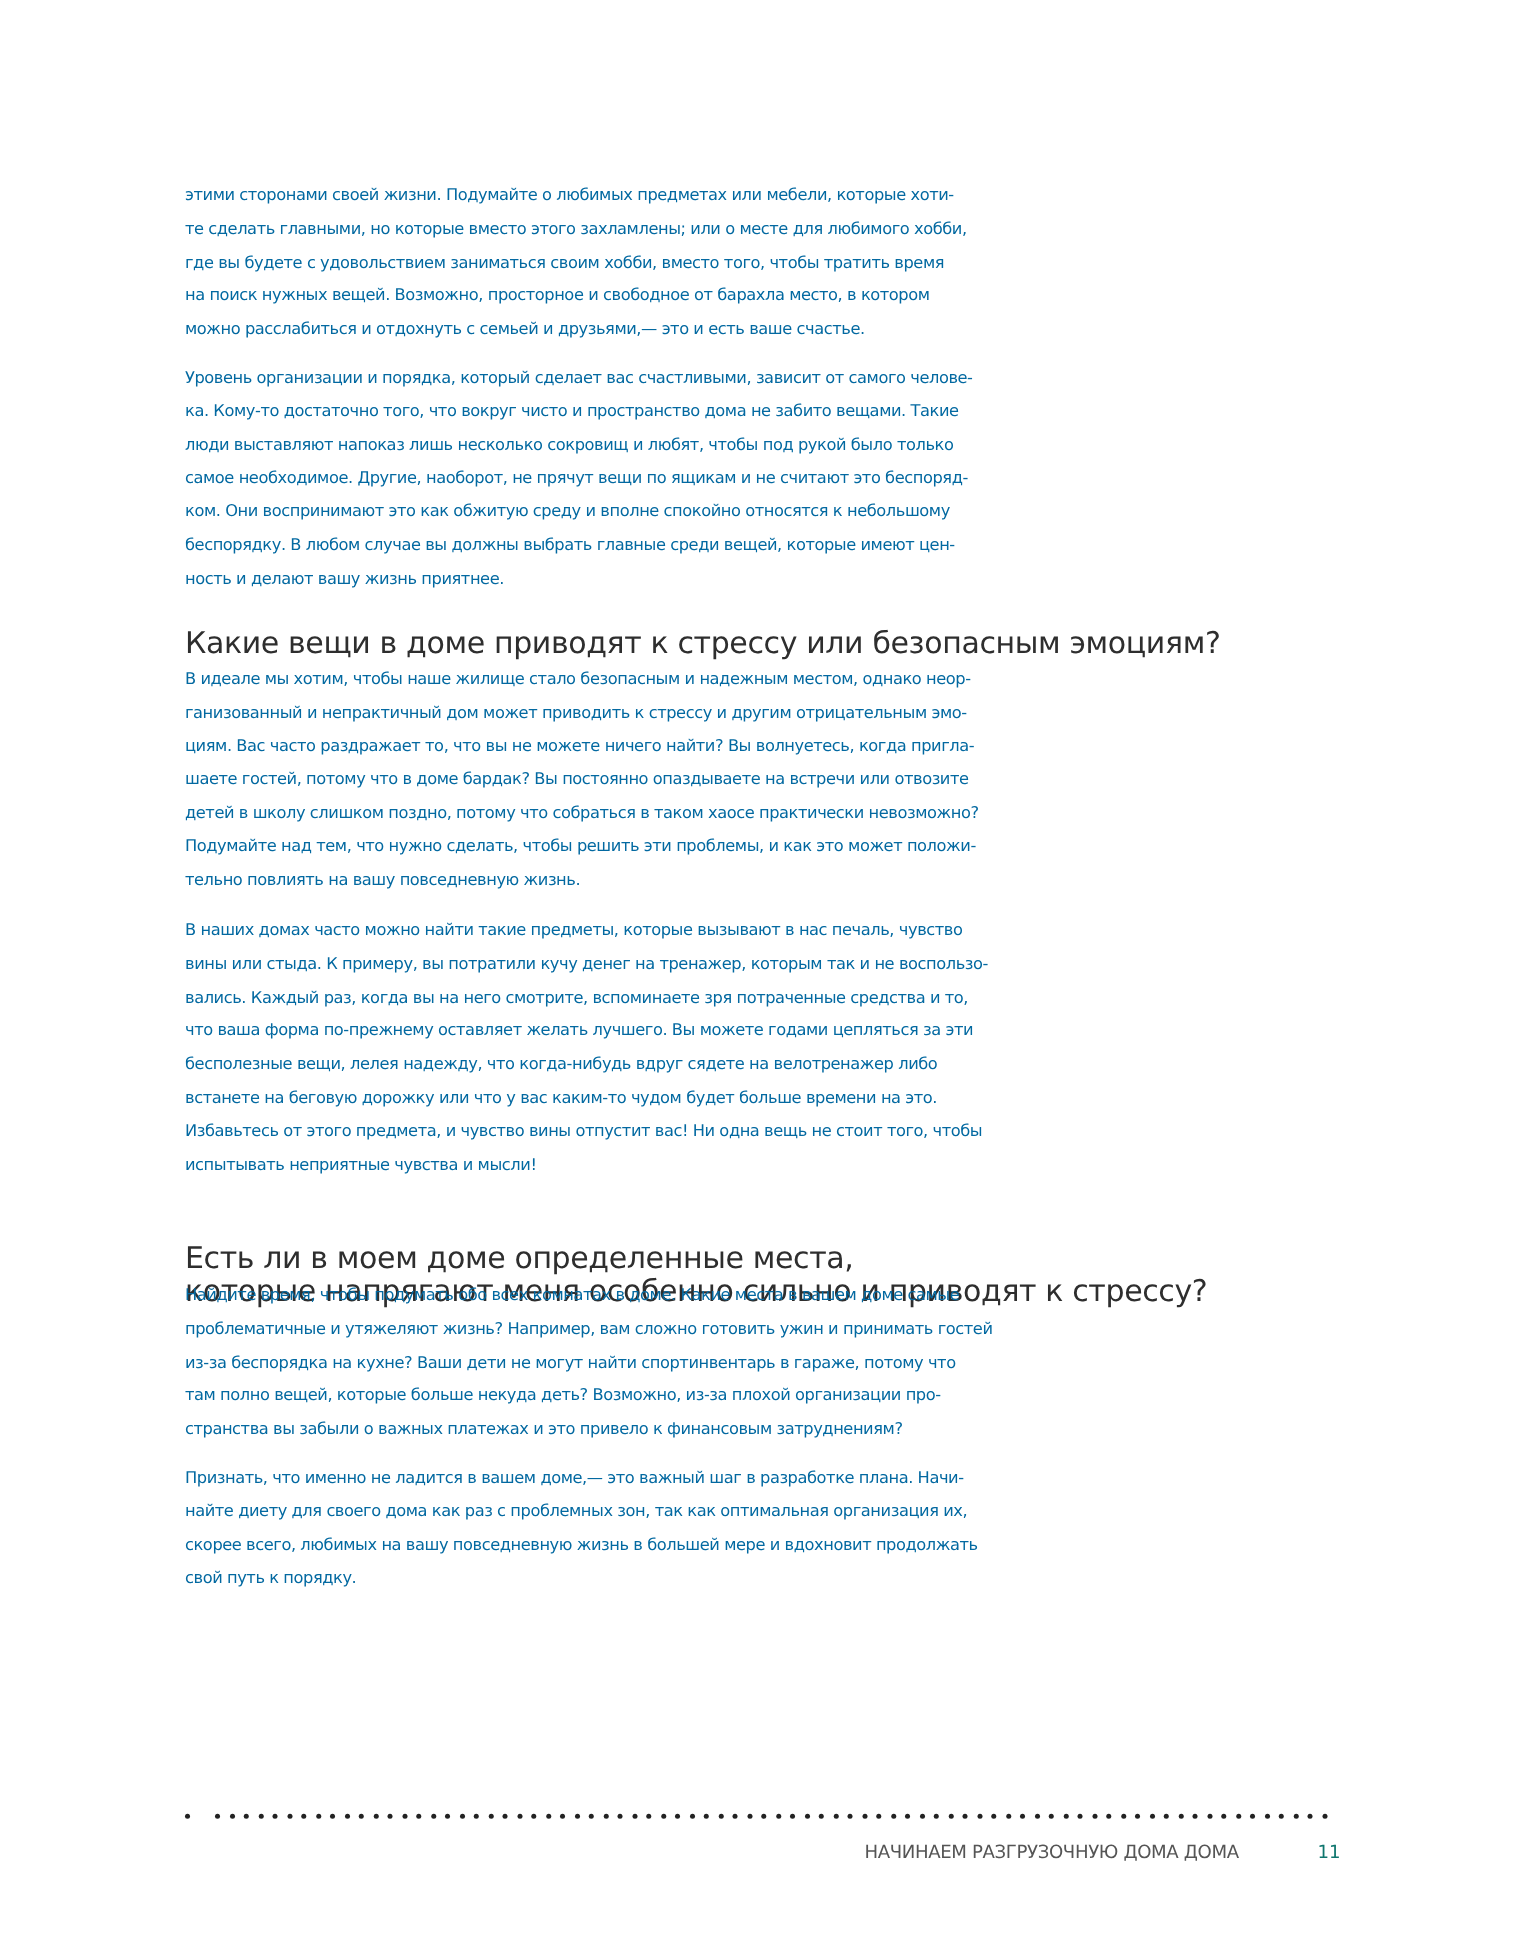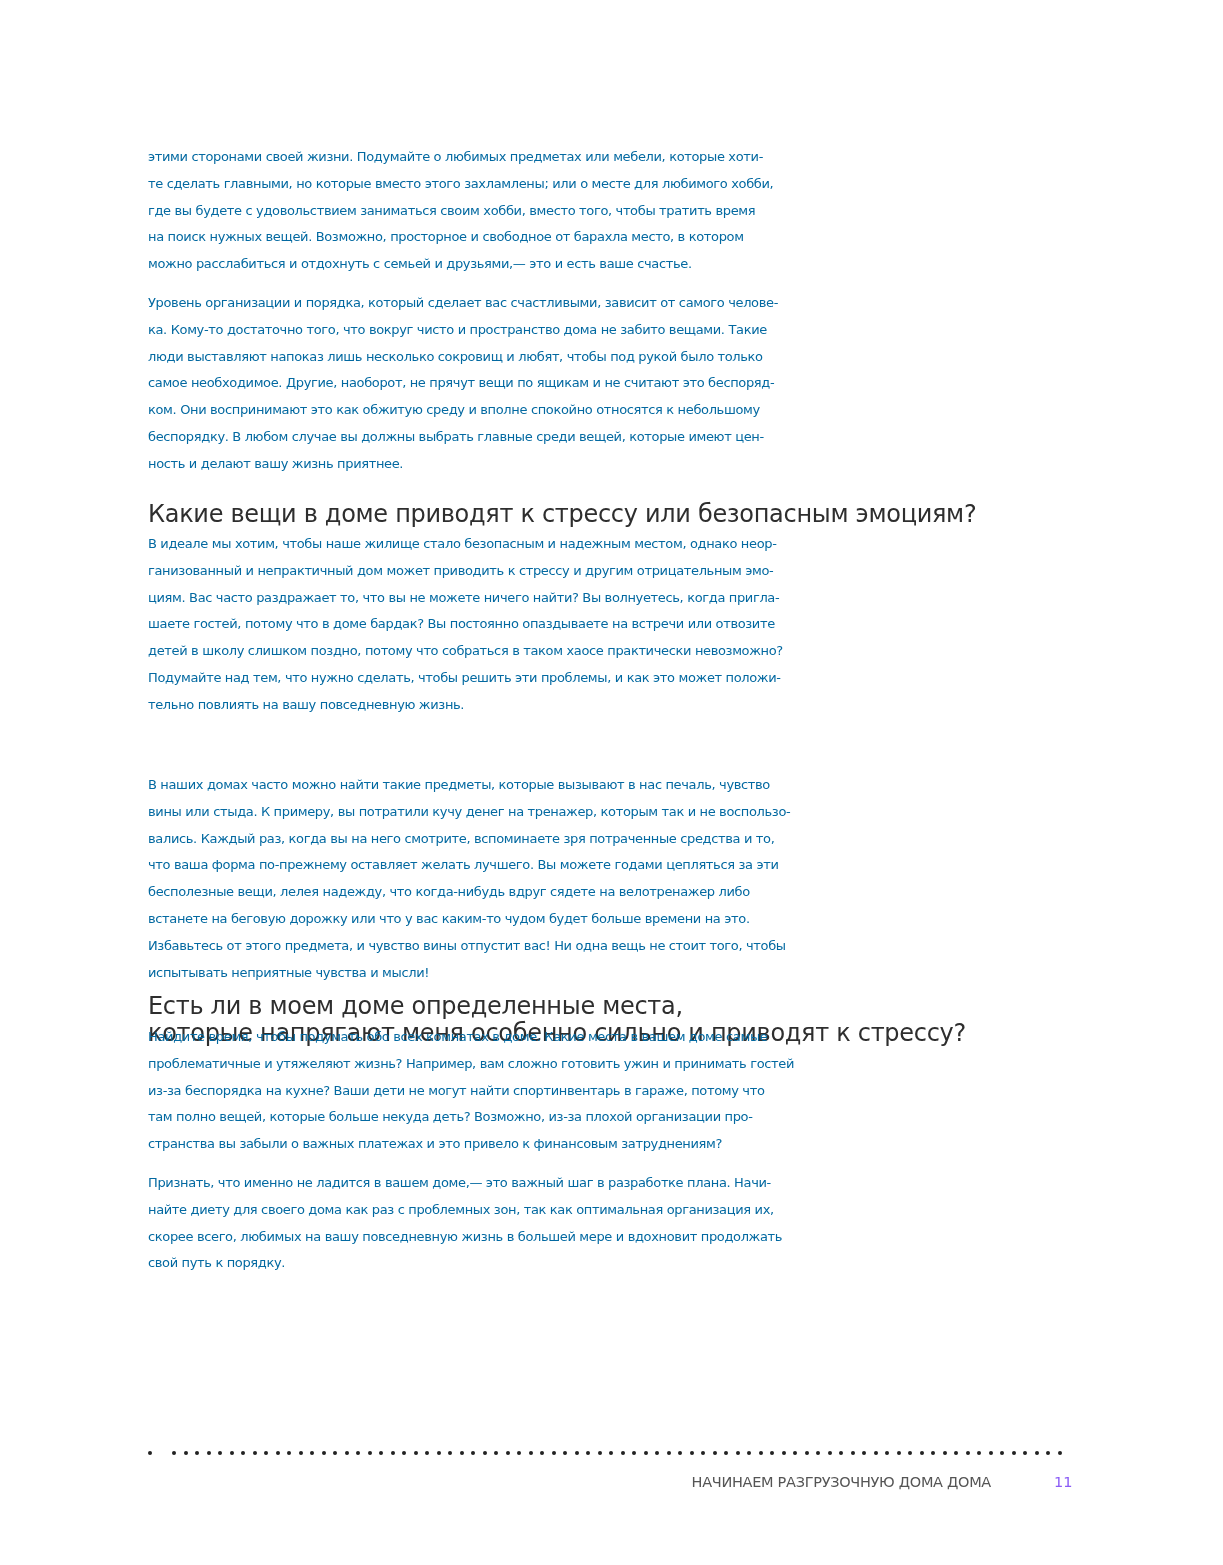--- a/index.html
+++ b/index.html
@@ -7,21 +7,21 @@
     .page { position: absolute; left: 148px; top: 0; width: 922px; color: #3a3a3a;
             font-family: "DejaVu Sans", sans-serif; font-weight: normal; }
     .para { position: absolute; left: 0; width: 922px; font-size: 13px; line-height: 26.8px;
             letter-spacing: -0.35px; white-space: pre; color: #0369a1; margin: 0; }
     .heading { position: absolute; left: 0; width: 922px; font-size: 24px; line-height: 27px;
                letter-spacing: -0.3px; white-space: pre; color: #2e2e2e; margin: 0; font-weight: normal; }
     .dots { position: absolute; left: 148px; top: 1451px; width: 922px; height: 6px; }
     .dot { position: absolute; top: 0; width: 4px; height: 4px; border-radius: 50%; background: #222; }
     .footer-title { position: absolute; right: 232px; top: 1474px; font-size: 14.5px;
                     letter-spacing: -0.3px; color: #555; font-family: "DejaVu Sans", sans-serif; }
-    .page-number { position: absolute; left: 1054px; top: 1474px; font-size: 14.5px; color: #8b5cf6;
+    .page-number { position: absolute; left: 1054px; top: 1474px; font-size: 14.5px; color: #0f766e;
                    font-family: "DejaVu Sans", sans-serif; }
   </style>
 </head>
 <body>
 
 <div class="page">
   <p class="para" style="top:144px">этими сторонами своей жизни. Подумайте о любимых предметах или мебели, которые хоти-
 те сделать главными, но которые вместо этого захламлены; или о месте для любимого хобби,
 где вы будете с удовольствием заниматься своим хобби, вместо того, чтобы тратить время
 на поиск нужных вещей. Возможно, просторное и свободное от барахла место, в котором
@@ -35,21 +35,21 @@
 ность и делают вашу жизнь приятнее.</p>
 
   <h2 class="heading" style="top:501px">Какие вещи в доме приводят к стрессу или безопасным эмоциям?</h2>
   <p class="para" style="top:531px">В идеале мы хотим, чтобы наше жилище стало безопасным и надежным местом, однако неор-
 ганизованный и непрактичный дом может приводить к стрессу и другим отрицательным эмо-
 циям. Вас часто раздражает то, что вы не можете ничего найти? Вы волнуетесь, когда пригла-
 шаете гостей, потому что в доме бардак? Вы постоянно опаздываете на встречи или отвозите
 детей в школу слишком поздно, потому что собраться в таком хаосе практически невозможно?
 Подумайте над тем, что нужно сделать, чтобы решить эти проблемы, и как это может положи-
 тельно повлиять на вашу повседневную жизнь.</p>
-  <p class="para" style="top:772px">В наших домах часто можно найти такие предметы, которые вызывают в нас печаль, чувство
+  <p class="para" style="top:732px">В наших домах часто можно найти такие предметы, которые вызывают в нас печаль, чувство
 вины или стыда. К примеру, вы потратили кучу денег на тренажер, которым так и не воспользо-
 вались. Каждый раз, когда вы на него смотрите, вспоминаете зря потраченные средства и то,
 что ваша форма по-прежнему оставляет желать лучшего. Вы можете годами цепляться за эти
 бесполезные вещи, лелея надежду, что когда-нибудь вдруг сядете на велотренажер либо
 встанете на беговую дорожку или что у вас каким-то чудом будет больше времени на это.
 Избавьтесь от этого предмета, и чувство вины отпустит вас! Ни одна вещь не стоит того, чтобы
 испытывать неприятные чувства и мысли!</p>
 
   <h2 class="heading" style="top:993px">Есть ли в моем доме определенные места,
 которые напрягают меня особенно сильно и приводят к стрессу?</h2>

